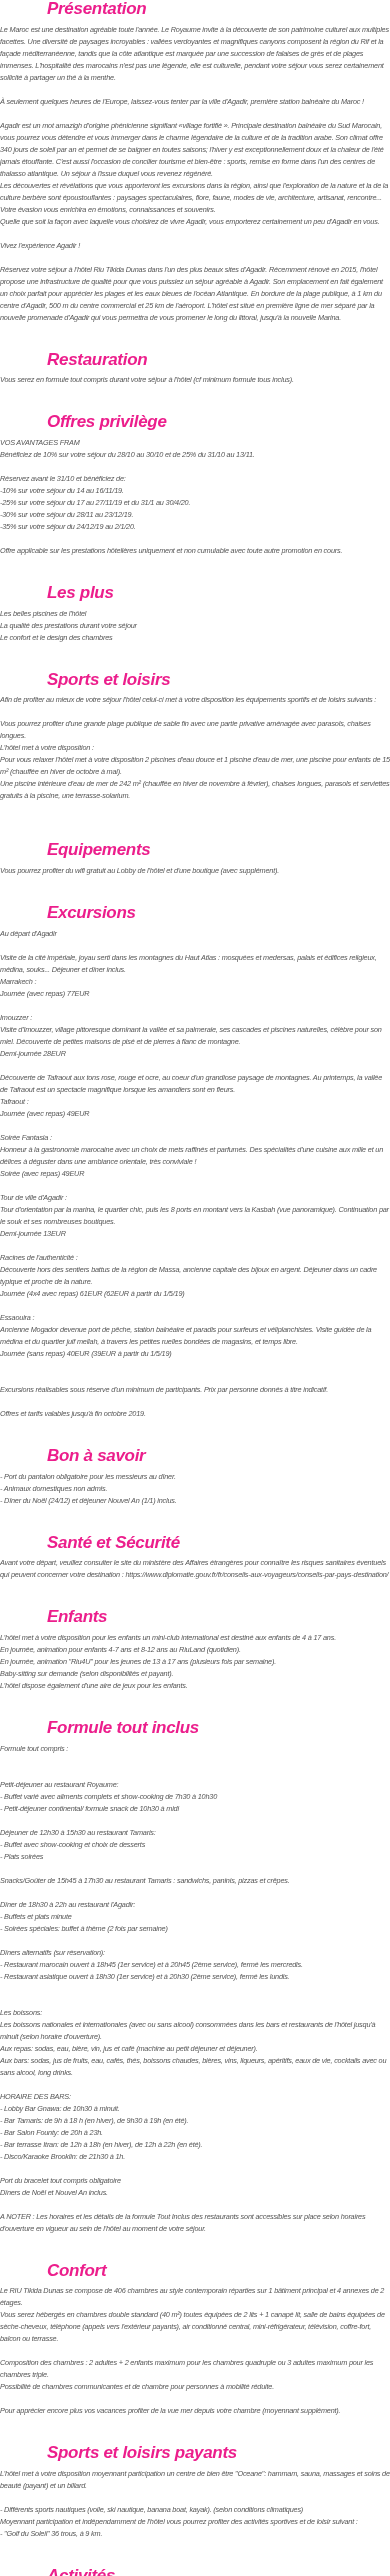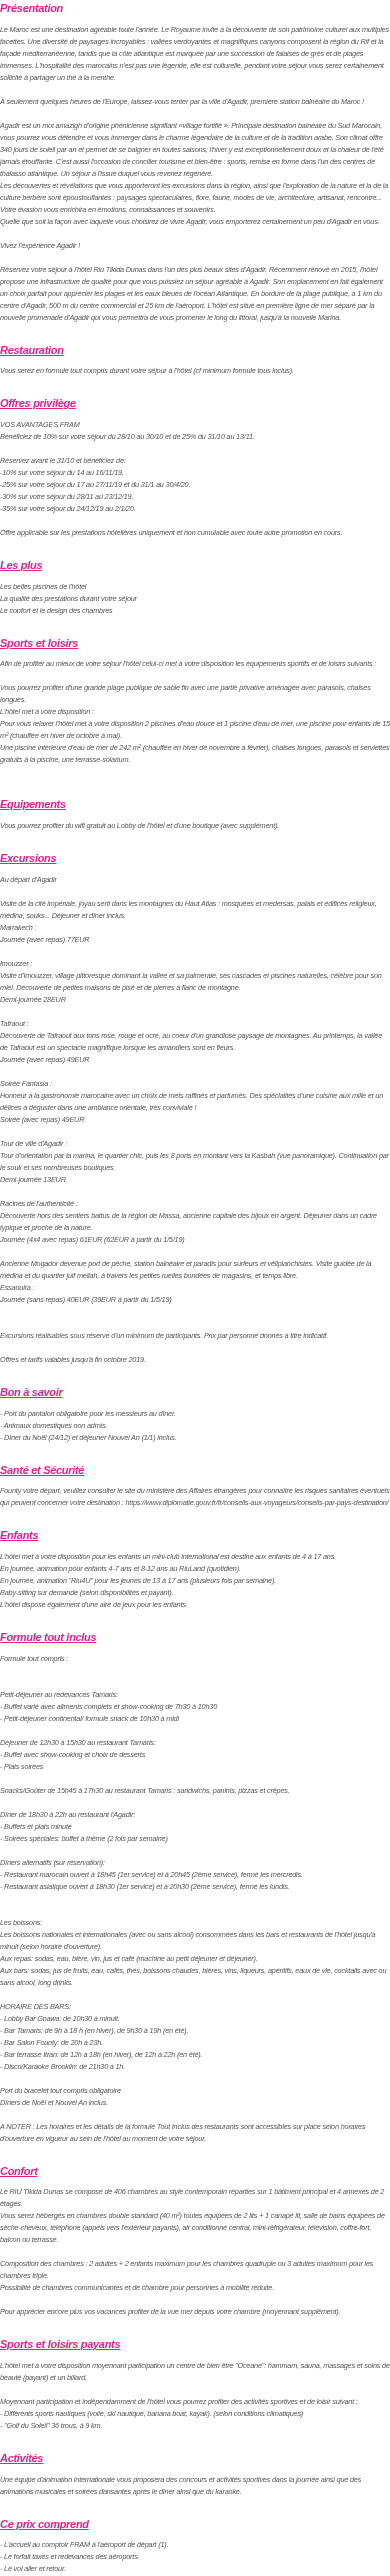--- a/index.html
+++ b/index.html
@@ -8,27 +8,28 @@
       font-family: "Liberation Sans", "DejaVu Sans", sans-serif;
       color: #555555;
     }
     .doc { padding: 0; }
     .section { margin: 0; }
     .section-title {
       font-family: "Liberation Sans", "DejaVu Sans", sans-serif;
       color: #ec1e8c;
       font-style: italic;
       font-weight: bold;
-      font-size: 11px;
+      font-size: 17px;
       line-height: 15.5px;
       margin: 0 0 7.2px 0;
       padding-top: 1px;
       letter-spacing: -0.3px;
+      padding-left: 47px;
     }
-    .section + .section .section-title { margin-top: 18px; text-decoration: underline; }
+    .section + .section .section-title { margin-top: 27px; }
     .para {
       margin: 0;
       font-style: italic;
       font-size: 7.3px;
       line-height: 12px;
       letter-spacing: -0.2px;
       white-space: pre-wrap;
     }
     .gap { height: 12px; }
   </style>
@@ -92,71 +93,71 @@
       <p class="para">Au départ d'Agadir</p>
       <div class="gap"></div>
       <p class="para">Visite de la cité impériale, joyau serti dans les montagnes du Haut Atlas : mosquées et medersas, palais et édifices religieux, médina, souks... Déjeuner et dîner inclus.</p>
       <p class="para">Marrakech :</p>
       <p class="para">Journée (avec repas) 77EUR</p>
       <div class="gap"></div>
       <p class="para">Imouzzer :</p>
       <p class="para">Visite d'Imouzzer, village pittoresque dominant la vallée et sa palmeraie, ses cascades et piscines naturelles, célèbre pour son miel. Découverte de petites maisons de pisé et de pierres à flanc de montagne.</p>
       <p class="para">Demi-journée 28EUR</p>
       <div class="gap"></div>
+      <p class="para">Découverte de Tafraout aux tons rose, rouge et ocre, au coeur d'un grandiose paysage de montagnes. Au printemps, la vallée de Tafraout est un spectacle magnifique lorsque les amandiers sont en fleurs.</p>
       <p class="para">Tafraout :</p>
-      <p class="para">Découverte de Tafraout aux tons rose, rouge et ocre, au coeur d'un grandiose paysage de montagnes. Au printemps, la vallée de Tafraout est un spectacle magnifique lorsque les amandiers sont en fleurs.</p>
       <p class="para">Journée (avec repas) 49EUR</p>
       <div class="gap"></div>
       <p class="para">Soirée Fantasia :</p>
       <p class="para">Honneur à la gastronomie marocaine avec un choix de mets raffinés et parfumés. Des spécialités d'une cuisine aux mille et un délices à déguster dans une ambiance orientale, très conviviale !</p>
       <p class="para">Soirée (avec repas) 49EUR</p>
       <div class="gap"></div>
       <p class="para">Tour de ville d'Agadir :</p>
       <p class="para">Tour d'orientation par la marina, le quartier chic, puis les 8 ports en montant vers la Kasbah (vue panoramique). Continuation par le souk et ses nombreuses boutiques.</p>
       <p class="para">Demi-journée 13EUR</p>
       <div class="gap"></div>
       <p class="para">Racines de l'authenticité :</p>
       <p class="para">Découverte hors des sentiers battus de la région de Massa, ancienne capitale des bijoux en argent. Déjeuner dans un cadre typique et proche de la nature.</p>
       <p class="para">Journée (4x4 avec repas) 61EUR (62EUR à partir du 1/5/19)</p>
       <div class="gap"></div>
+      <p class="para">Essaouira :</p>
       <p class="para">Ancienne Mogador devenue port de pêche, station balnéaire et paradis pour surfeurs et véliplanchistes. Visite guidée de la médina et du quartier juif mellah, à travers les petites ruelles bondées de magasins, et temps libre.</p>
-      <p class="para">Essaouira :</p>
       <p class="para">Journée (sans repas) 40EUR (39EUR à partir du 1/5/19)</p>
       <div class="gap"></div>
       <p class="para" style="height: 0px;"></p>
       <div class="gap"></div>
       <p class="para">Excursions réalisables sous réserve d'un minimum de participants. Prix par personne donnés à titre indicatif.</p>
       <div class="gap"></div>
       <p class="para">Offres et tarifs valables jusqu'à fin octobre 2019.</p>
     </section>
     <section class="section">
       <h2 class="section-title">Bon à savoir</h2>
       <p class="para">- Port du pantalon obligatoire pour les messieurs au dîner.</p>
       <p class="para">- Animaux domestiques non admis.</p>
       <p class="para">- Dîner du Noël (24/12) et déjeuner Nouvel An (1/1) inclus.</p>
     </section>
     <section class="section">
       <h2 class="section-title">Santé et Sécurité</h2>
-      <p class="para">Founty votre départ, veuillez consulter le site du ministère des Affaires étrangères pour connaître les risques sanitaires éventuels qui peuvent concerner votre destination : https://www.diplomatie.gouv.fr/fr/conseils-aux-voyageurs/conseils-par-pays-destination/</p>
+      <p class="para">Avant votre départ, veuillez consulter le site du ministère des Affaires étrangères pour connaître les risques sanitaires éventuels qui peuvent concerner votre destination : https://www.diplomatie.gouv.fr/fr/conseils-aux-voyageurs/conseils-par-pays-destination/</p>
     </section>
     <section class="section">
       <h2 class="section-title">Enfants</h2>
       <p class="para">L'hôtel met à votre disposition pour les enfants un mini-club international est destiné aux enfants de 4 à 17 ans.</p>
       <p class="para">En journée, animation pour enfants 4-7 ans et 8-12 ans au RiuLand (quotidien).</p>
       <p class="para">En journée, animation "Riu4U" pour les jeunes de 13 à 17 ans (plusieurs fois par semaine).</p>
       <p class="para">Baby-sitting sur demande (selon disponibilités et payant).</p>
       <p class="para">L'hôtel dispose également d'une aire de jeux pour les enfants.</p>
     </section>
     <section class="section">
       <h2 class="section-title">Formule tout inclus</h2>
       <p class="para">Formule tout compris :</p>
       <div class="gap"></div>
       <p class="para" style="height: 0px;"></p>
       <div class="gap"></div>
-      <p class="para">Petit-déjeuner au redevances Tamaris:</p>
+      <p class="para">Petit-déjeuner au restaurant Royaume:</p>
       <p class="para">- Buffet varié avec aliments complets et show-cooking de 7h30 à 10h30</p>
       <p class="para">- Petit-déjeuner continental/ formule snack de 10h30 à midi</p>
       <div class="gap"></div>
       <p class="para">Déjeuner de 12h30 à 15h30 au restaurant Tamaris:</p>
       <p class="para">- Buffet avec show-cooking et choix de desserts</p>
       <p class="para">- Plats soirées</p>
       <div class="gap"></div>
       <p class="para">Snacks/Goûter de 15h45 à 17h30 au restaurant Tamaris : sandwichs, paninis, pizzas et crêpes.</p>
       <div class="gap"></div>
       <p class="para">Dîner de 18h30 à 22h au restaurant l'Agadir:</p>
@@ -193,22 +194,22 @@
       <div class="gap"></div>
       <p class="para">Composition des chambres : 2 adultes + 2 enfants maximum pour les chambres quadruple ou 3 adultes maximum pour les chambres triple.</p>
       <p class="para">Possibilité de chambres communicantes et de chambre pour personnes à mobilité réduite.</p>
       <div class="gap"></div>
       <p class="para">Pour apprécier encore plus vos vacances profiter de la vue mer depuis votre chambre (moyennant supplément).</p>
     </section>
     <section class="section">
       <h2 class="section-title">Sports et loisirs payants</h2>
       <p class="para">L'hôtel met à votre disposition moyennant participation un centre de bien être "Oceane": hammam, sauna, massages et soins de beauté (payant) et un billard.</p>
       <div class="gap"></div>
+      <p class="para">- Différents sports nautiques (voile, ski nautique, banana boat, kayak). (selon conditions climatiques)</p>
       <p class="para">Moyennant participation et indépendamment de l'hôtel vous pourrez profiter des activités sportives et de loisir suivant :</p>
-      <p class="para">- Différents sports nautiques (voile, ski nautique, banana boat, kayak). (selon conditions climatiques)</p>
       <p class="para">- "Golf du Soleil" 36 trous, à 9 km.</p>
     </section>
     <section class="section">
       <h2 class="section-title">Activités</h2>
       <p class="para">Une équipe d'animation internationale vous proposera des concours et activités sportives dans la journée ainsi que des animations musicales et soirées dansantes après le dîner ainsi que du karaoke.</p>
     </section>
     <section class="section">
       <h2 class="section-title">Ce prix comprend</h2>
       <p class="para">- L'accueil au comptoir FRAM à l'aéroport de départ (1).</p>
       <p class="para">- Le forfait taxes et redevances des aéroports.</p>

